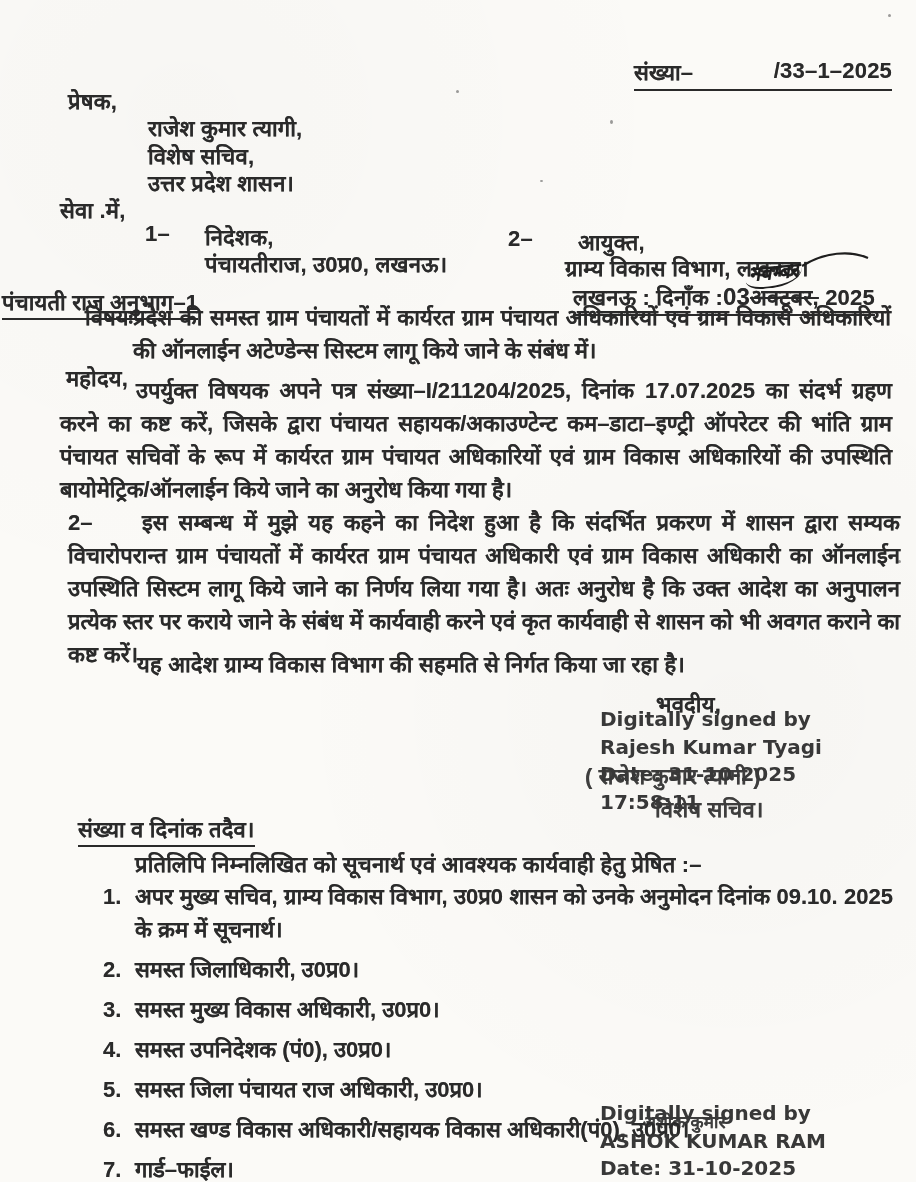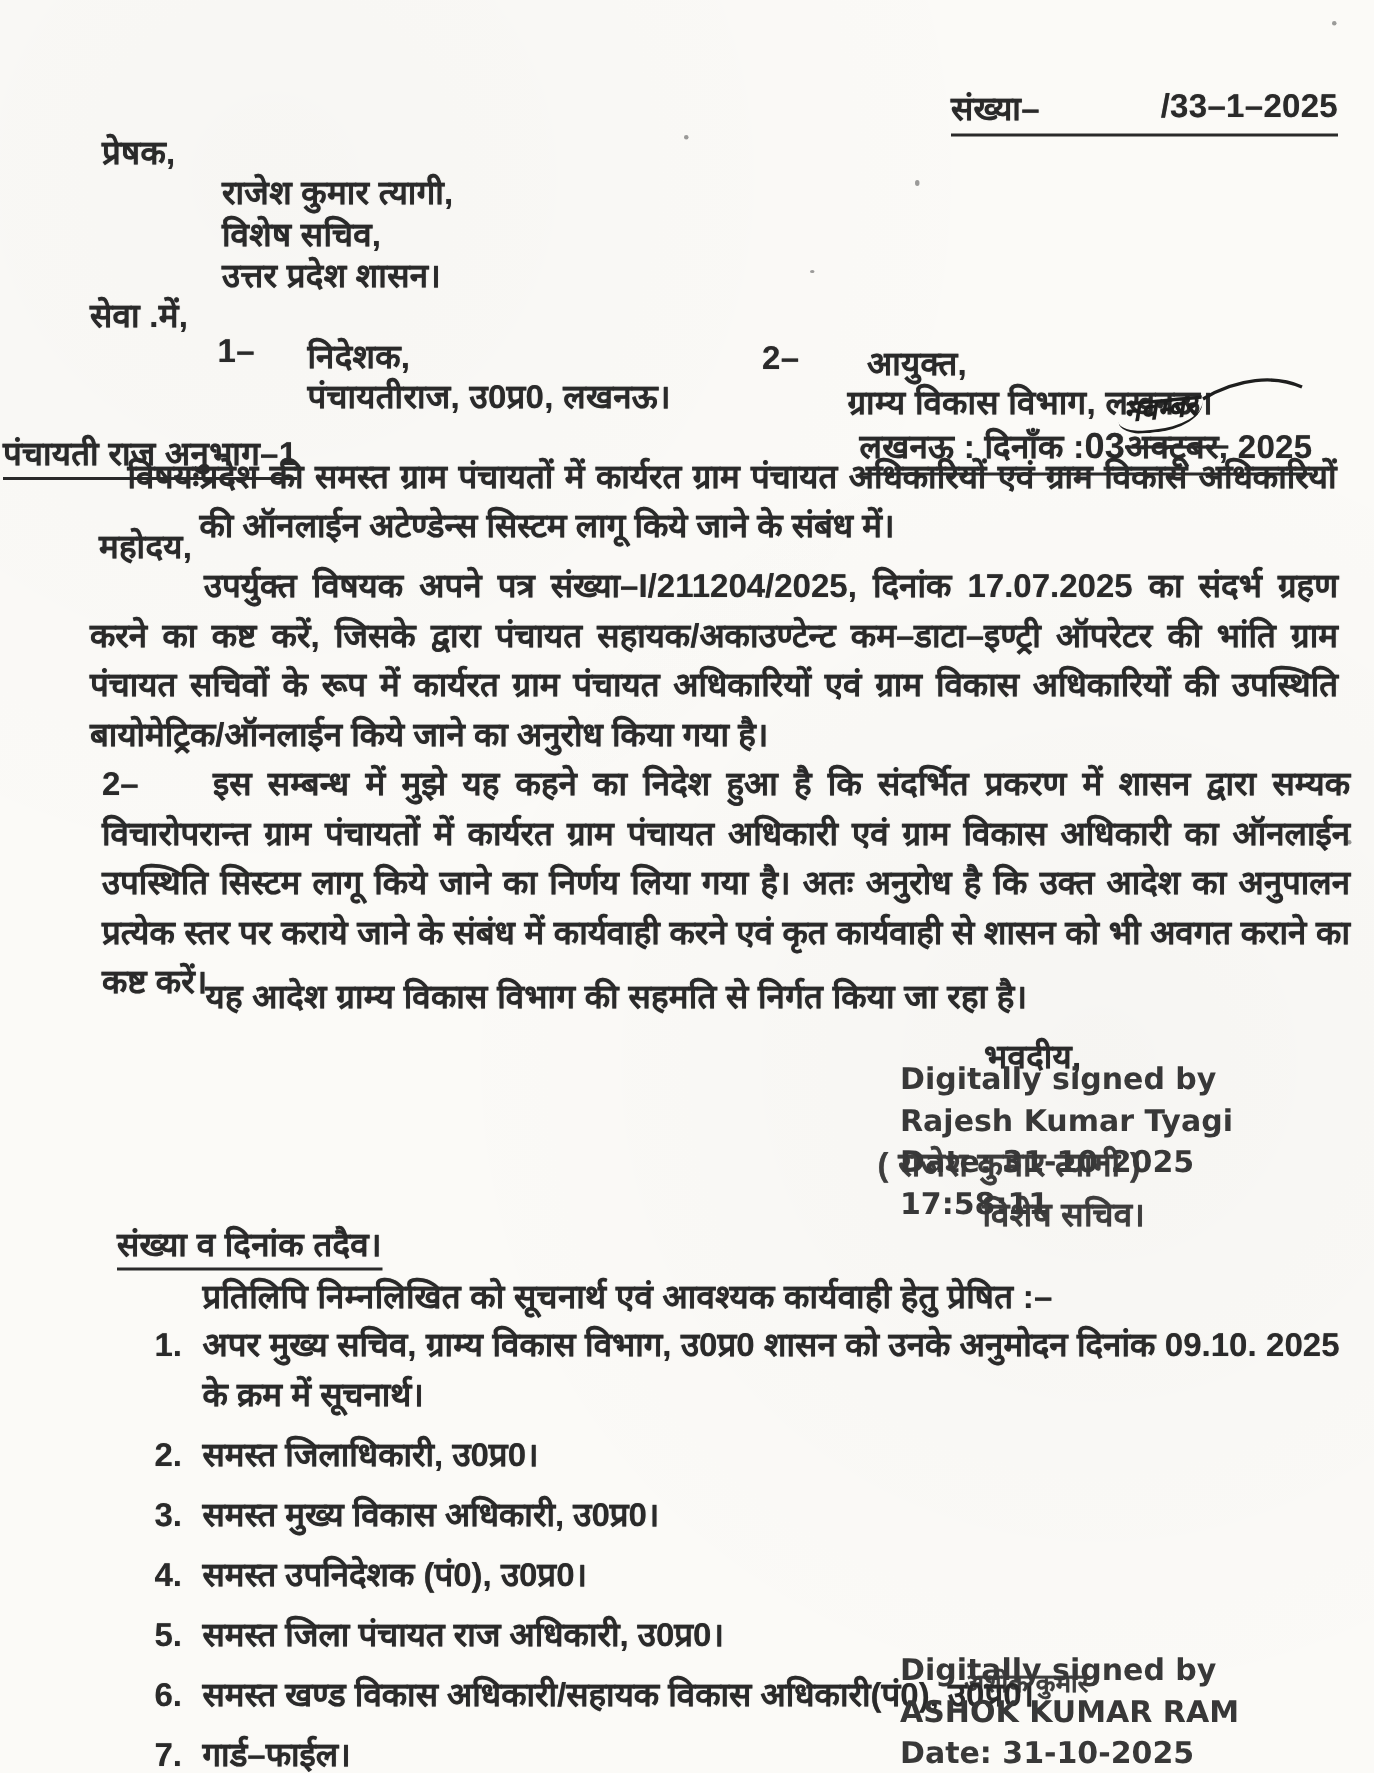--- a/index.html
+++ b/index.html
@@ -127,21 +127,21 @@
   <div class="abs hi hand" style="left:745px;top:258px;font-size:20px;">नवम्बर</div>
   <svg class="abs" style="left:800px;top:248px;" width="70" height="22">
     <path d="M2 18 C 25 4, 50 2, 68 10" stroke="#1e1e1e" stroke-width="2.2" fill="none"></path>
   </svg>
 
   <div class="abs subject-row para" style="left:85px;top:301px;width:806px;white-space:normal;">
     <span class="subj-label">विषयः</span>
     <span class="subj-text">प्रदेश की समस्त ग्राम पंचायतों में कार्यरत ग्राम पंचायत अधिकारियों एवं ग्राम विकास अधिकारियों की ऑनलाईन अटेण्डेन्स सिस्टम लागू किये जाने के संबंध में।</span>
   </div>
 
-  <div class="abs hi" style="left:66px;top:348px;text-align:center;">महोदय,</div>
+  <div class="abs hi" style="left:66px;top:362px;text-align:center;">महोदय,</div>
 
   <div class="abs para para1" style="left:60px;top:374px;width:832px;">उपर्युक्त विषयक अपने पत्र संख्या–I/211204/2025, दिनांक 17.07.2025 का संदर्भ ग्रहण करने का कष्ट करें, जिसके द्वारा पंचायत सहायक/अकाउण्टेन्ट कम–डाटा–इण्ट्री ऑपरेटर की भांति ग्राम पंचायत सचिवों के रूप में कार्यरत ग्राम पंचायत अधिकारियों एवं ग्राम विकास अधिकारियों की उपस्थिति बायोमेट्रिक/ऑनलाईन किये जाने का अनुरोध किया गया है।</div>
 
   <div class="abs para" style="left:68px;top:506px;width:832px;">
     <span class="p2num">2–</span><span>इस सम्बन्ध में मुझे यह कहने का निदेश हुआ है कि संदर्भित प्रकरण में शासन द्वारा सम्यक विचारोपरान्त ग्राम पंचायतों में कार्यरत ग्राम पंचायत अधिकारी एवं ग्राम विकास अधिकारी का ऑनलाईन उपस्थिति सिस्टम लागू किये जाने का निर्णय लिया गया है। अतः अनुरोध है कि उक्त आदेश का अनुपालन प्रत्येक स्तर पर कराये जाने के संबंध में कार्यवाही करने एवं कृत कार्यवाही से शासन को भी अवगत कराने का कष्ट करें।</span>
   </div>
 
   <div class="abs hi" style="left:137px;top:648px;">यह आदेश ग्राम्य विकास विभाग की सहमति से निर्गत किया जा रहा है।</div>
 
   <div class="abs hi" style="left:656px;top:688px;">भवदीय,</div>

